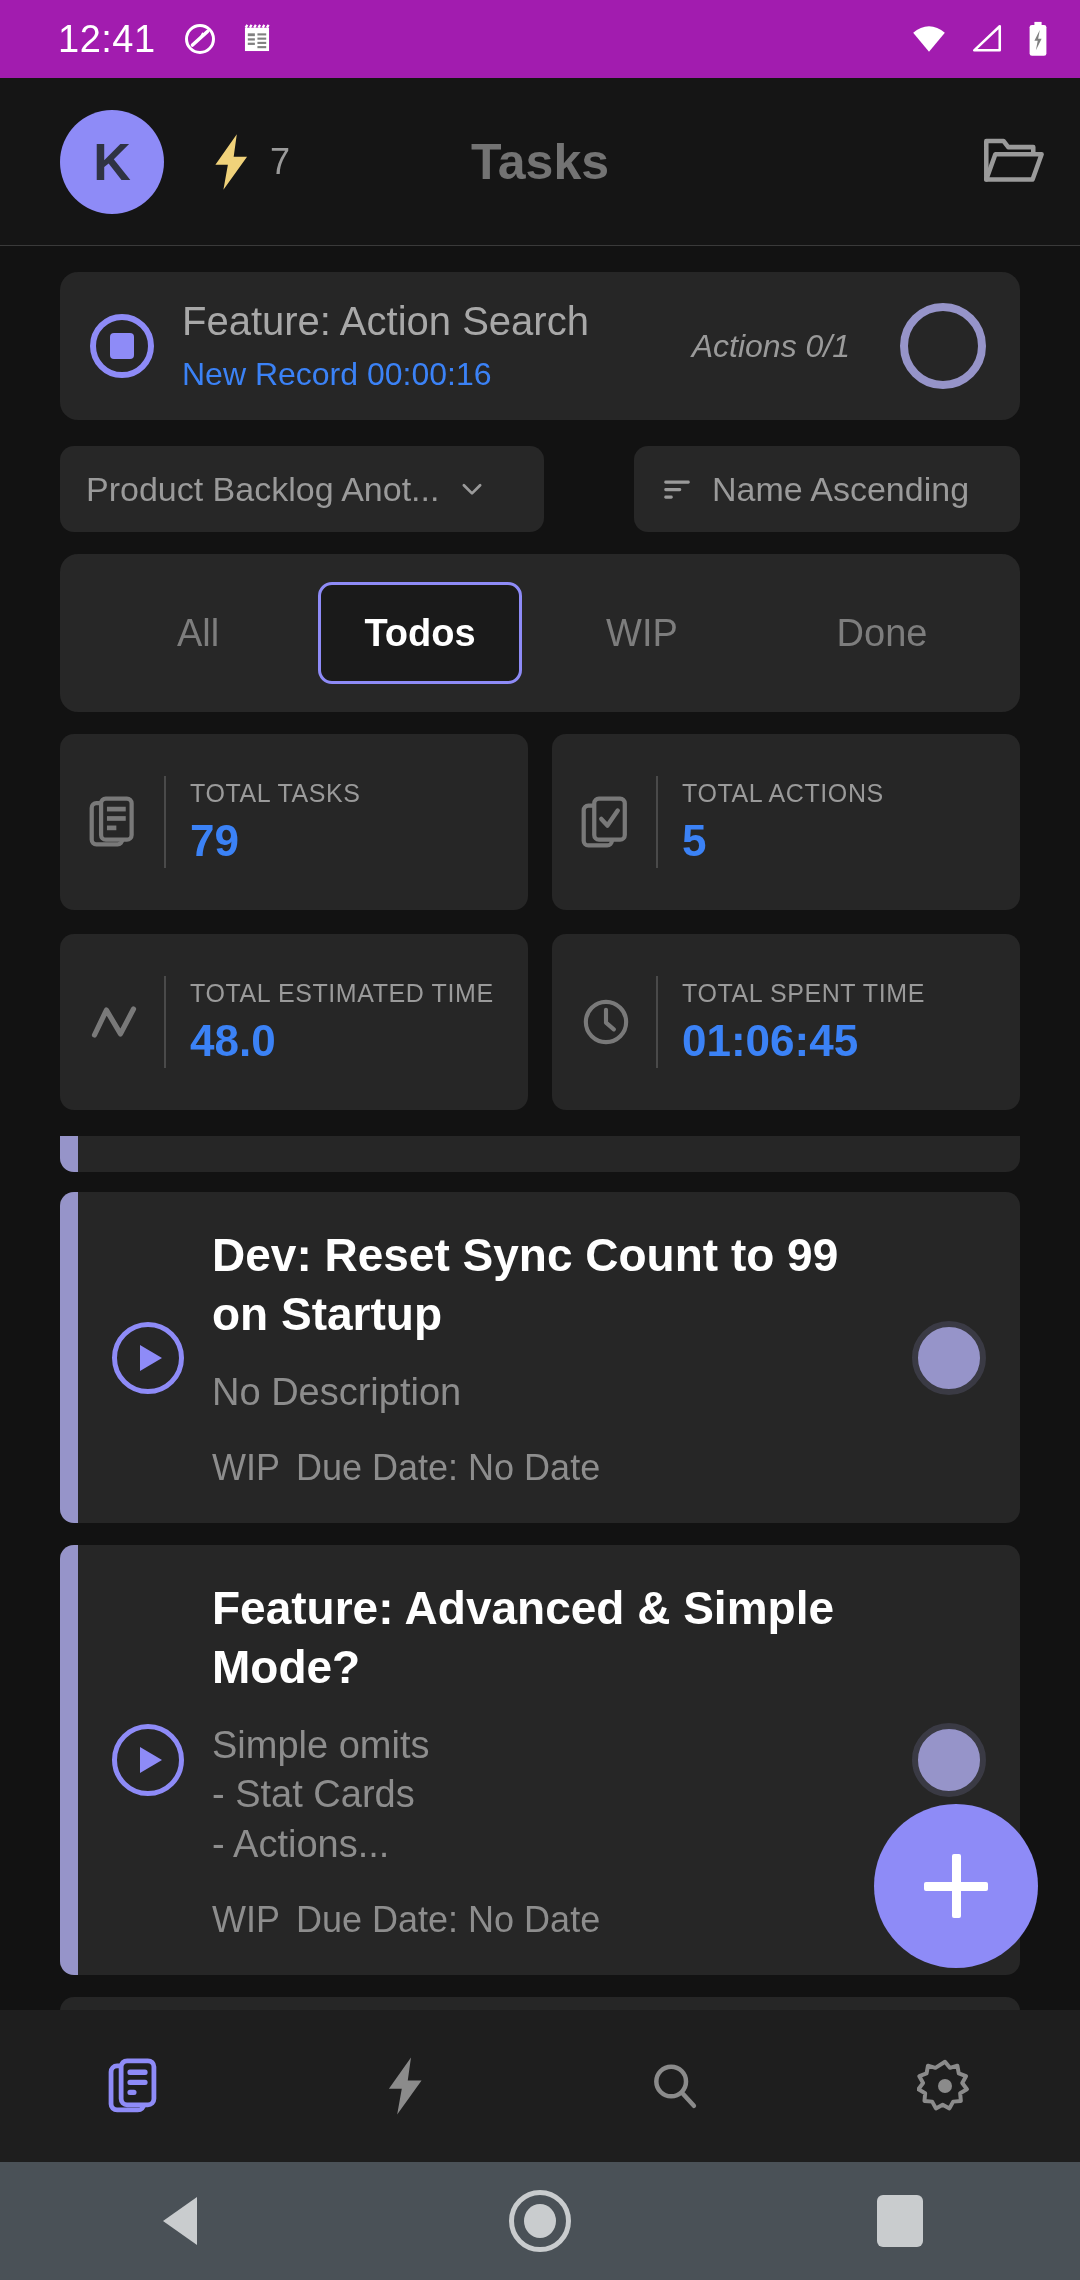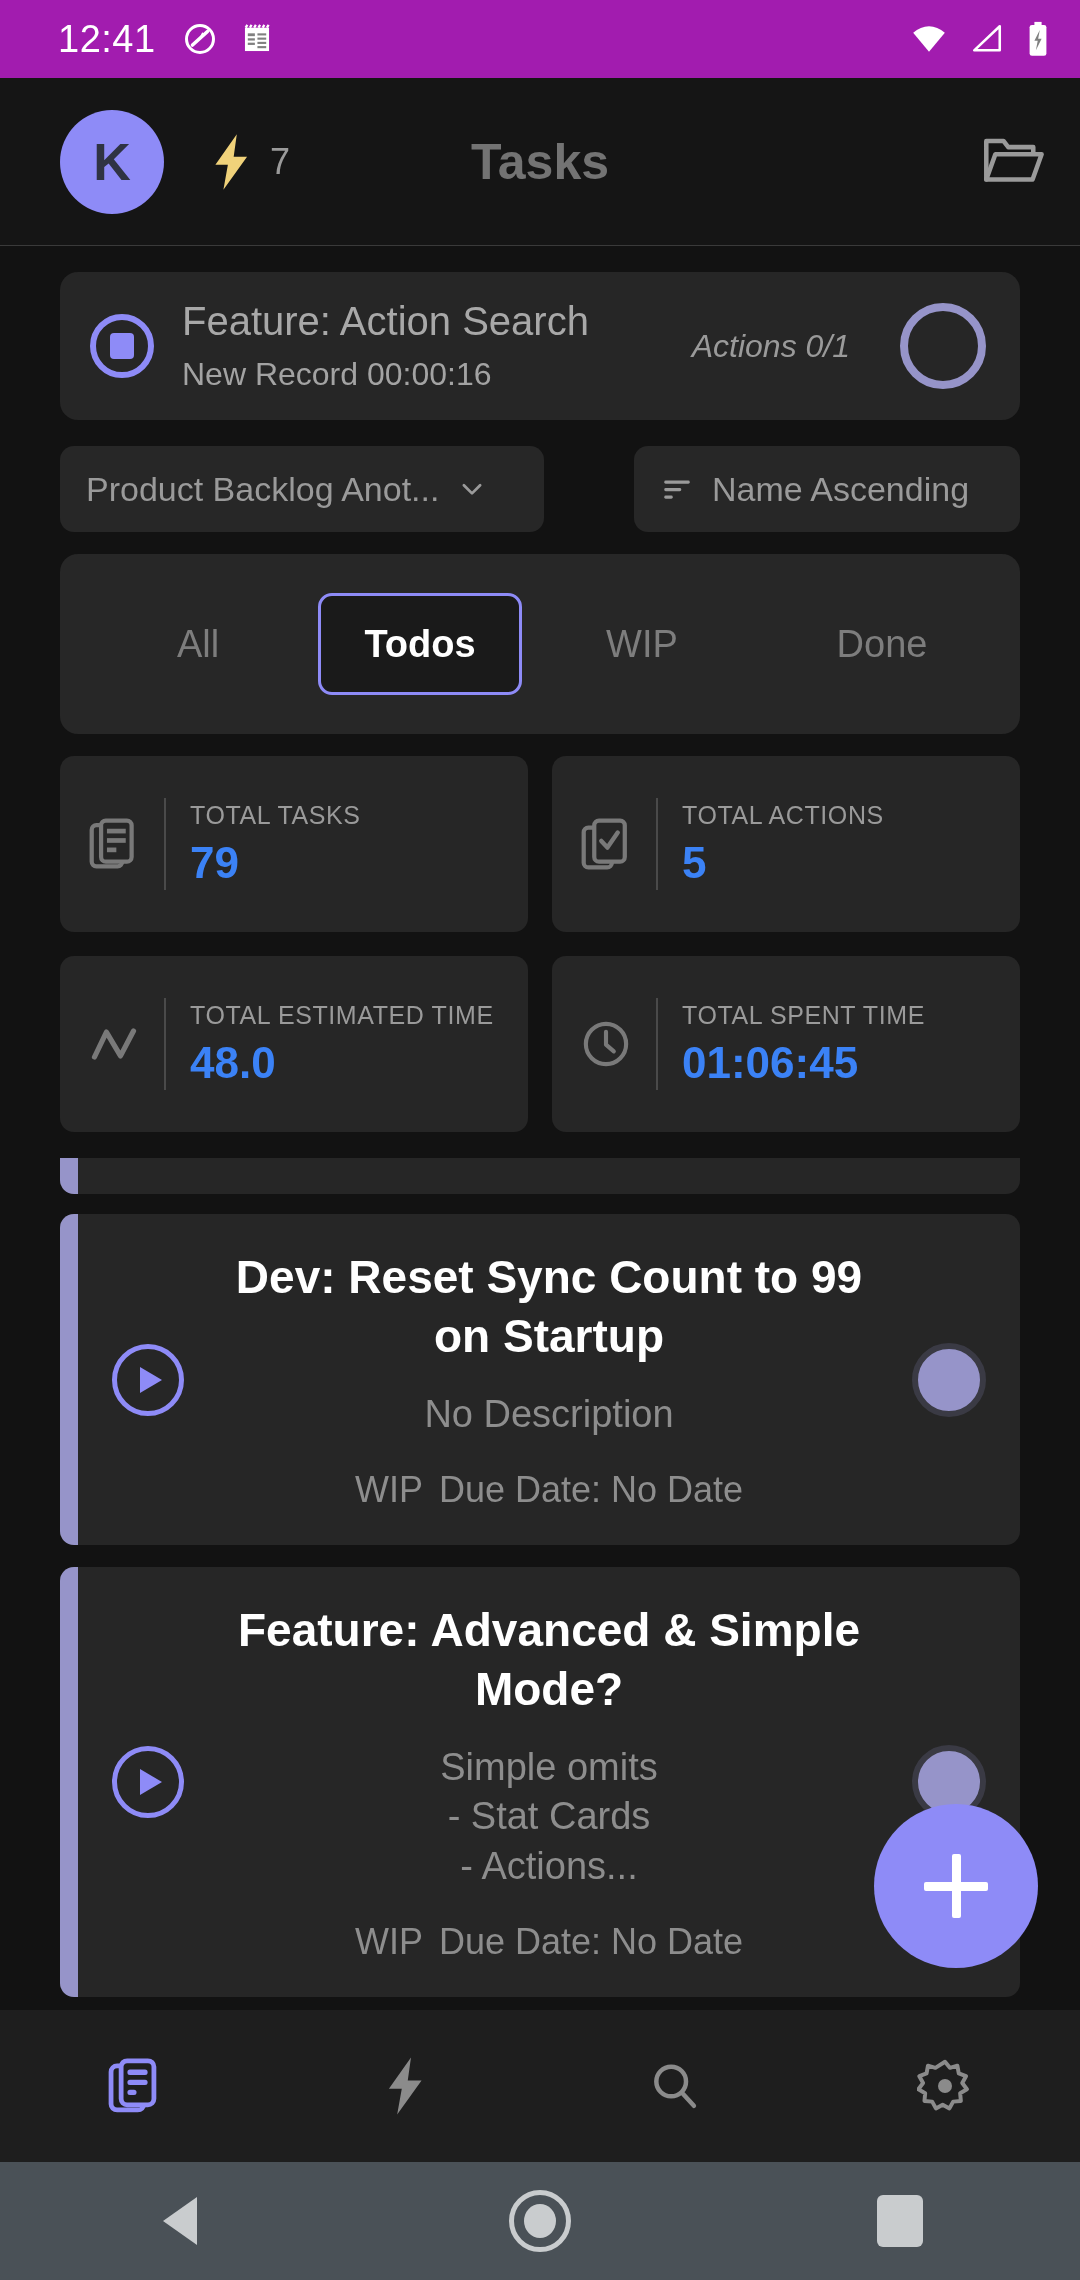--- a/index.html
+++ b/index.html
@@ -75,21 +75,21 @@
     border: 6px solid #8e8bf7;
     display: flex; align-items: center; justify-content: center;
     flex: 0 0 auto;
   }
   .timer-stop i { width: 24px; height: 26px; background: #8e8bf7; border-radius: 4px; display:block; }
   .timer-main { flex: 1 1 auto; min-width: 0; display:flex; flex-direction:column; gap: 12px; }
   .timer-title {
     color: #a8a8a8; font-size: 40px;
     white-space: nowrap; overflow: hidden; text-overflow: ellipsis;
   }
-  .timer-sub { color: #a3a3a3; font-size: 32px; }
+  .timer-sub { color: #3b82f6; font-size: 32px; }
   .timer-actions { color: #9a9a9a; font-size: 32px; white-space: nowrap; font-style: italic; }
   .timer-ring {
     width: 86px; height: 86px; border-radius: 50%;
     border: 8px solid #9694c9; flex: 0 0 auto; margin-left: 22px;
   }
 
   
   .filter-row { display: flex; gap: 90px; margin-top: 26px; }
   .chip {
     background: #272727; border-radius: 14px; height: 86px;
@@ -97,21 +97,21 @@
     padding: 0 26px; color: #9a9a9a; font-size: 34px;
   }
   .chip.project { width: 484px; }
   .chip.sort { width: 386px; }
   .chip .lbl { white-space: nowrap; overflow: hidden; text-overflow: ellipsis; }
   .chev { flex: 0 0 auto; }
 
   
   .tabs {
     margin-top: 22px; background: #272727; border-radius: 18px;
-    height: 180px; display: flex; align-items: center; padding: 0 18px;
+    height: 158px; display: flex; align-items: center; padding: 0 18px;
   }
   .tab {
     flex: 1 1 0; height: 102px; border-radius: 14px;
     display: flex; align-items: center; justify-content: center;
     color: #7d7d7d; font-size: 38px;
   }
   .tab.active {
     background: #1a1a1a; border: 3px solid #8e8bf7;
     color: #ffffff; font-weight: 700;
     flex: 0 0 204px;
@@ -128,21 +128,20 @@
   .stat-txt { display: flex; flex-direction: column; justify-content: center; gap: 8px; min-width:0; }
   .stat-label { color: #9a9a9a; font-size: 25px; letter-spacing: .6px; white-space: nowrap; }
   .stat-value { color: #3b82f6; font-size: 44px; font-weight: 700; }
 
   
   .tasklist { margin-top: 8px; display: flex; flex-direction: column; gap: 22px; }
   .task {
     position: relative; background: #262626; border-radius: 14px;
     display: flex; align-items: center; padding: 34px 34px 34px 0;
     overflow: hidden;
-    text-align: center;
   }
   .task-stripe {
     position: absolute; left: 0; top: 0; bottom: 0; width: 18px;
     background: #9694c9;
   }
   .task-play {
     flex: 0 0 auto; width: 72px; height: 72px; margin: 0 28px 0 52px;
     border-radius: 50%; border: 5px solid #8e8bf7;
     display: flex; align-items: center; justify-content: center;
   }

